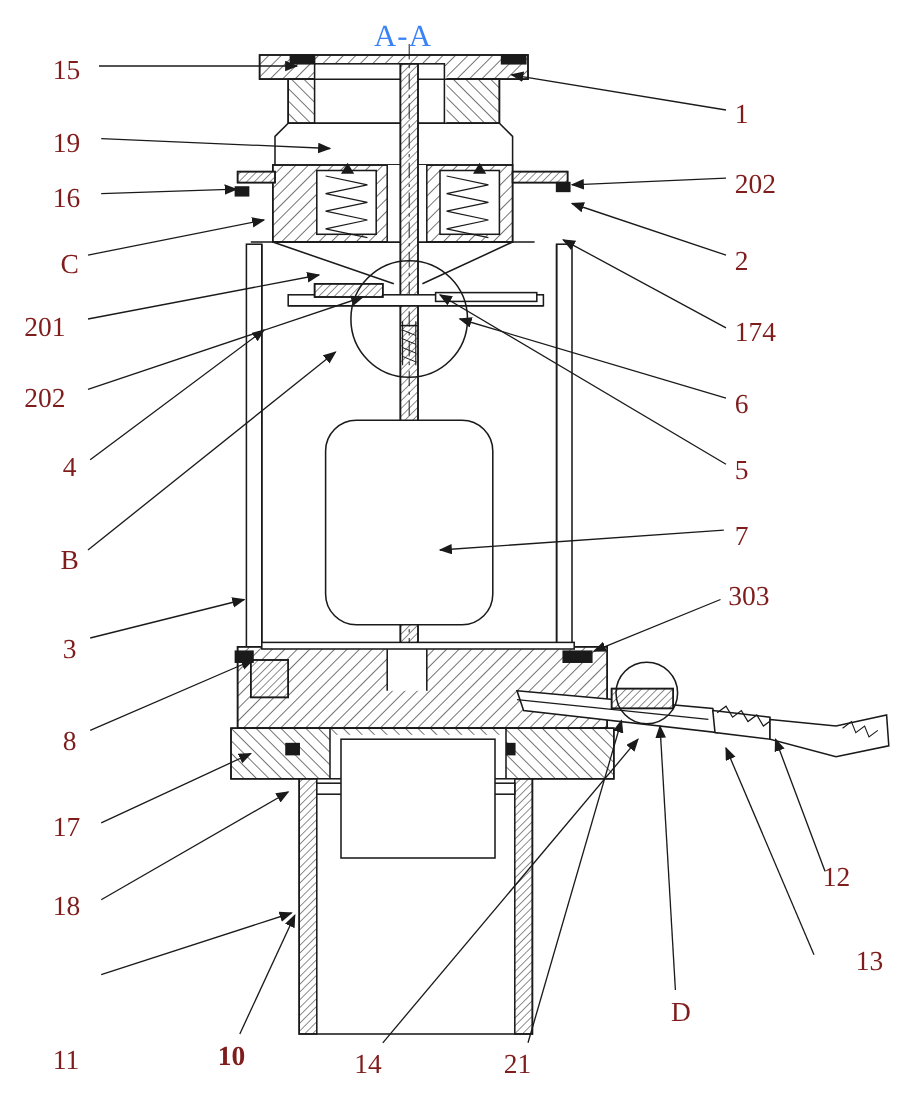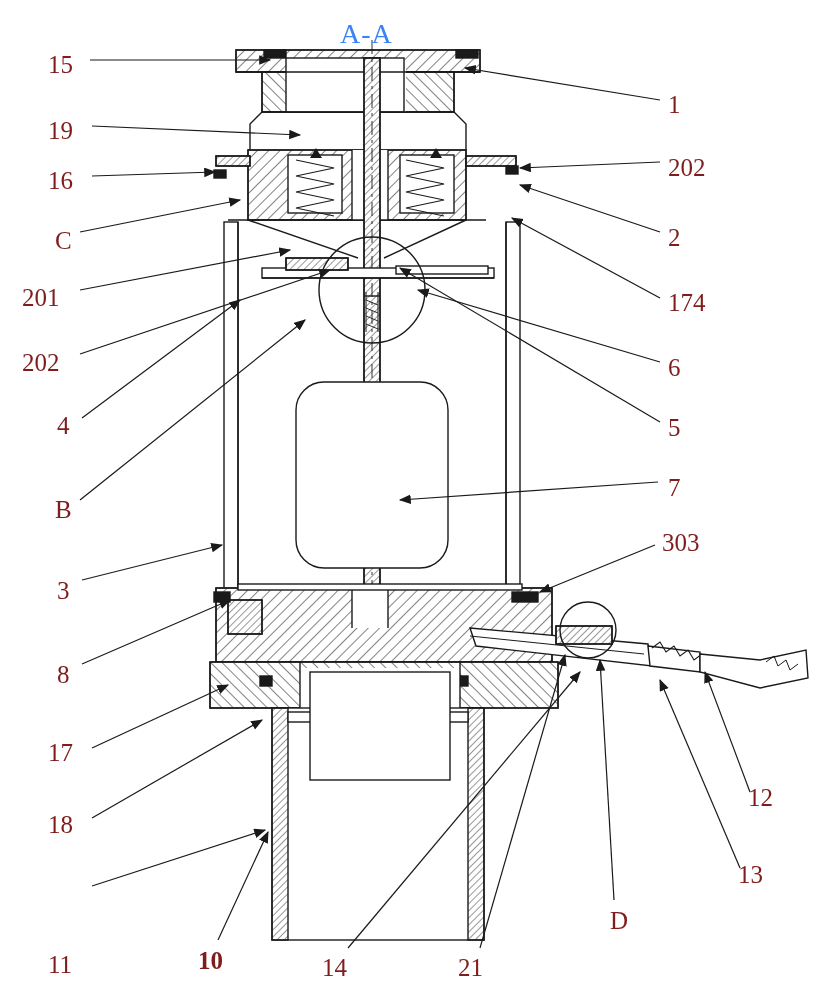--- a/index.html
+++ b/index.html
@@ -216,18 +216,18 @@
     <div class="lbl" style="left: 48px; top: 928px; margin-top: 24px;">11</div>
     <div class="lbl" style="left: 668px; top: 92px;">1</div>
     <div class="lbl" style="left: 668px; top: 155px;">202</div>
     <div class="lbl" style="left: 668px; top: 225px;">2</div>
     <div class="lbl" style="left: 668px; top: 290px;">174</div>
     <div class="lbl" style="left: 668px; top: 355px;">6</div>
     <div class="lbl" style="left: 668px; top: 415px;">5</div>
     <div class="lbl" style="left: 668px; top: 475px;">7</div>
     <div class="lbl" style="left: 662px; top: 530px;">303</div>
     <div class="lbl" style="left: 748px; top: 785px;">12</div>
-    <div class="lbl" style="left: 738px; top: 862px;">13</div>
+    <div class="lbl" style="left: 778px; top: 862px;">13</div>
     <div class="lbl" style="left: 610px; top: 908px;">D</div>
     <div class="lbl" style="left: 198px; top: 948px; font-weight: bold;">10</div>
     <div class="lbl" style="left: 322px; top: 955px;">14</div>
     <div class="lbl" style="left: 458px; top: 955px;">21</div>
   </div>
 
 </body></html>

